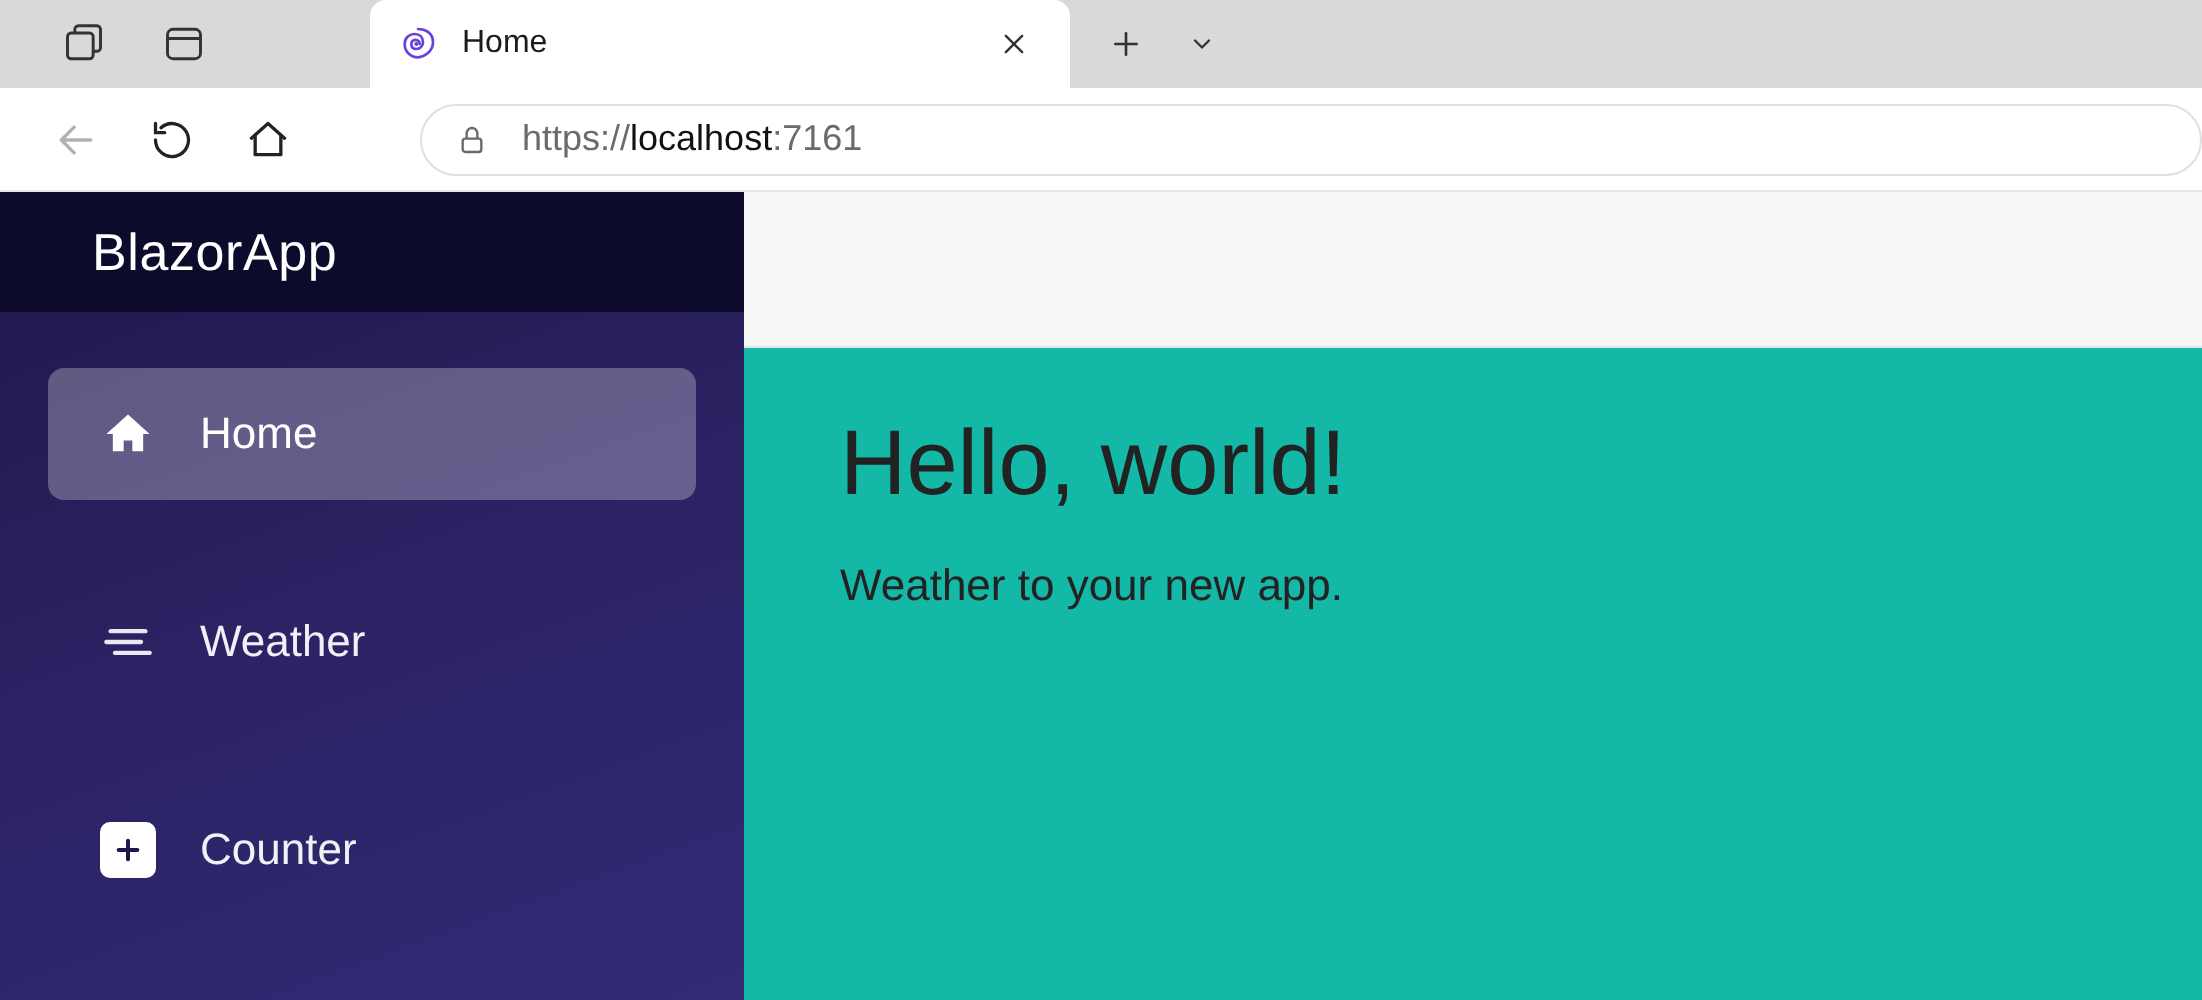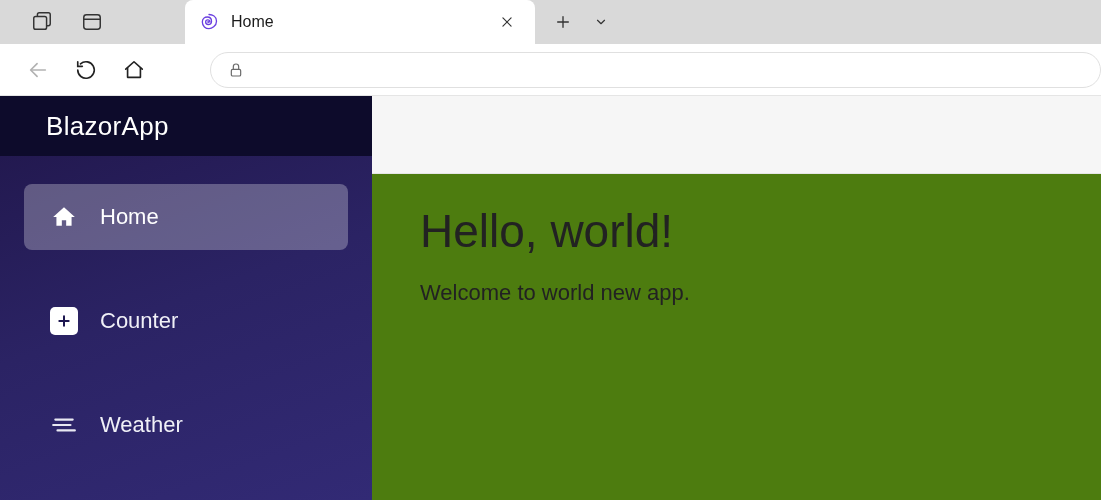--- a/index.html
+++ b/index.html
@@ -149,21 +149,21 @@
     background: #fff;
     border-radius: 5px;
     color: #1d1650;
     font-size: 22px;
     font-weight: 600;
     align-items:center; justify-content:center;
   }
 
   .content {
     flex: 1;
-    background: #4d7c0f;
+    background: #14b8a6;
     position: relative;
   }
   .content-header-strip {
     height: 78px;
     background: #f6f6f6;
     border-bottom: 1px solid #e6e6e6;
   }
   .content-body {
     padding: 30px 48px;
   }
@@ -253,67 +253,70 @@
         </svg>
       </span>
     </div>
 
     <div class="addr-input-wrap">
       <span class="addr-lock">
         <svg width="16" height="16" viewBox="0 0 24 24" fill="none" stroke="#6b6b6b" stroke-width="1.8">
           <rect x="5" y="11" width="14" height="10" rx="2"></rect>
           <path d="M8 11V7a4 4 0 0 1 8 0v4"></path>
         </svg>
+      </span>
+      <span class="addr-url">
+        <span>https://</span><span class="host">localhost</span><span class="port">:7161</span>
       </span>
     </div>
   </div>
 </div>
 
 <div class="page">
 
   <div class="sidebar">
     <div class="sidebar-brand">
       <span>BlazorApp</span>
     </div>
     <div class="sidebar-nav">
 
       <div class="nav-item active">
         <span class="nav-icon">
           <svg width="26" height="26" viewBox="0 0 24 24" fill="#ffffff">
             <path d="M12 3 2 12h3v8h5v-5h4v5h5v-8h3z"></path>
           </svg>
         </span>
         <span>Home</span>
-      </div>
-
-      <div class="nav-item">
-        <span class="nav-icon plus-box">
-          <svg width="16" height="16" viewBox="0 0 24 24" stroke="#1d1650" stroke-width="3" stroke-linecap="round">
-            <line x1="12" y1="5" x2="12" y2="19"></line>
-              <line x1="5" y1="12" x2="19" y2="12"></line>
-          </svg>
-        </span>
-        <span>Counter</span>
       </div>
 
       <div class="nav-item">
         <span class="nav-icon">
           <svg width="26" height="26" viewBox="0 0 24 24" stroke="#e8e8f2" stroke-width="2" stroke-linecap="round">
             <line x1="4" y1="7" x2="20" y2="7"></line>
             <line x1="2" y1="12" x2="18" y2="12"></line>
             <line x1="6" y1="17" x2="22" y2="17"></line>
           </svg>
         </span>
         <span>Weather</span>
       </div>
 
+      <div class="nav-item">
+        <span class="nav-icon plus-box">
+          <svg width="16" height="16" viewBox="0 0 24 24" stroke="#1d1650" stroke-width="3" stroke-linecap="round">
+            <line x1="12" y1="5" x2="12" y2="19"></line>
+              <line x1="5" y1="12" x2="19" y2="12"></line>
+          </svg>
+        </span>
+        <span>Counter</span>
+      </div>
+
     </div>
   </div>
 
   <div class="content">
     <div class="content-header-strip"></div>
     <div class="content-body">
       <h1>Hello, world!</h1>
-      <p>Welcome to world new app.</p>
+      <p>Weather to your new app.</p>
     </div>
   </div>
 
 </div>
 
 </body></html>

